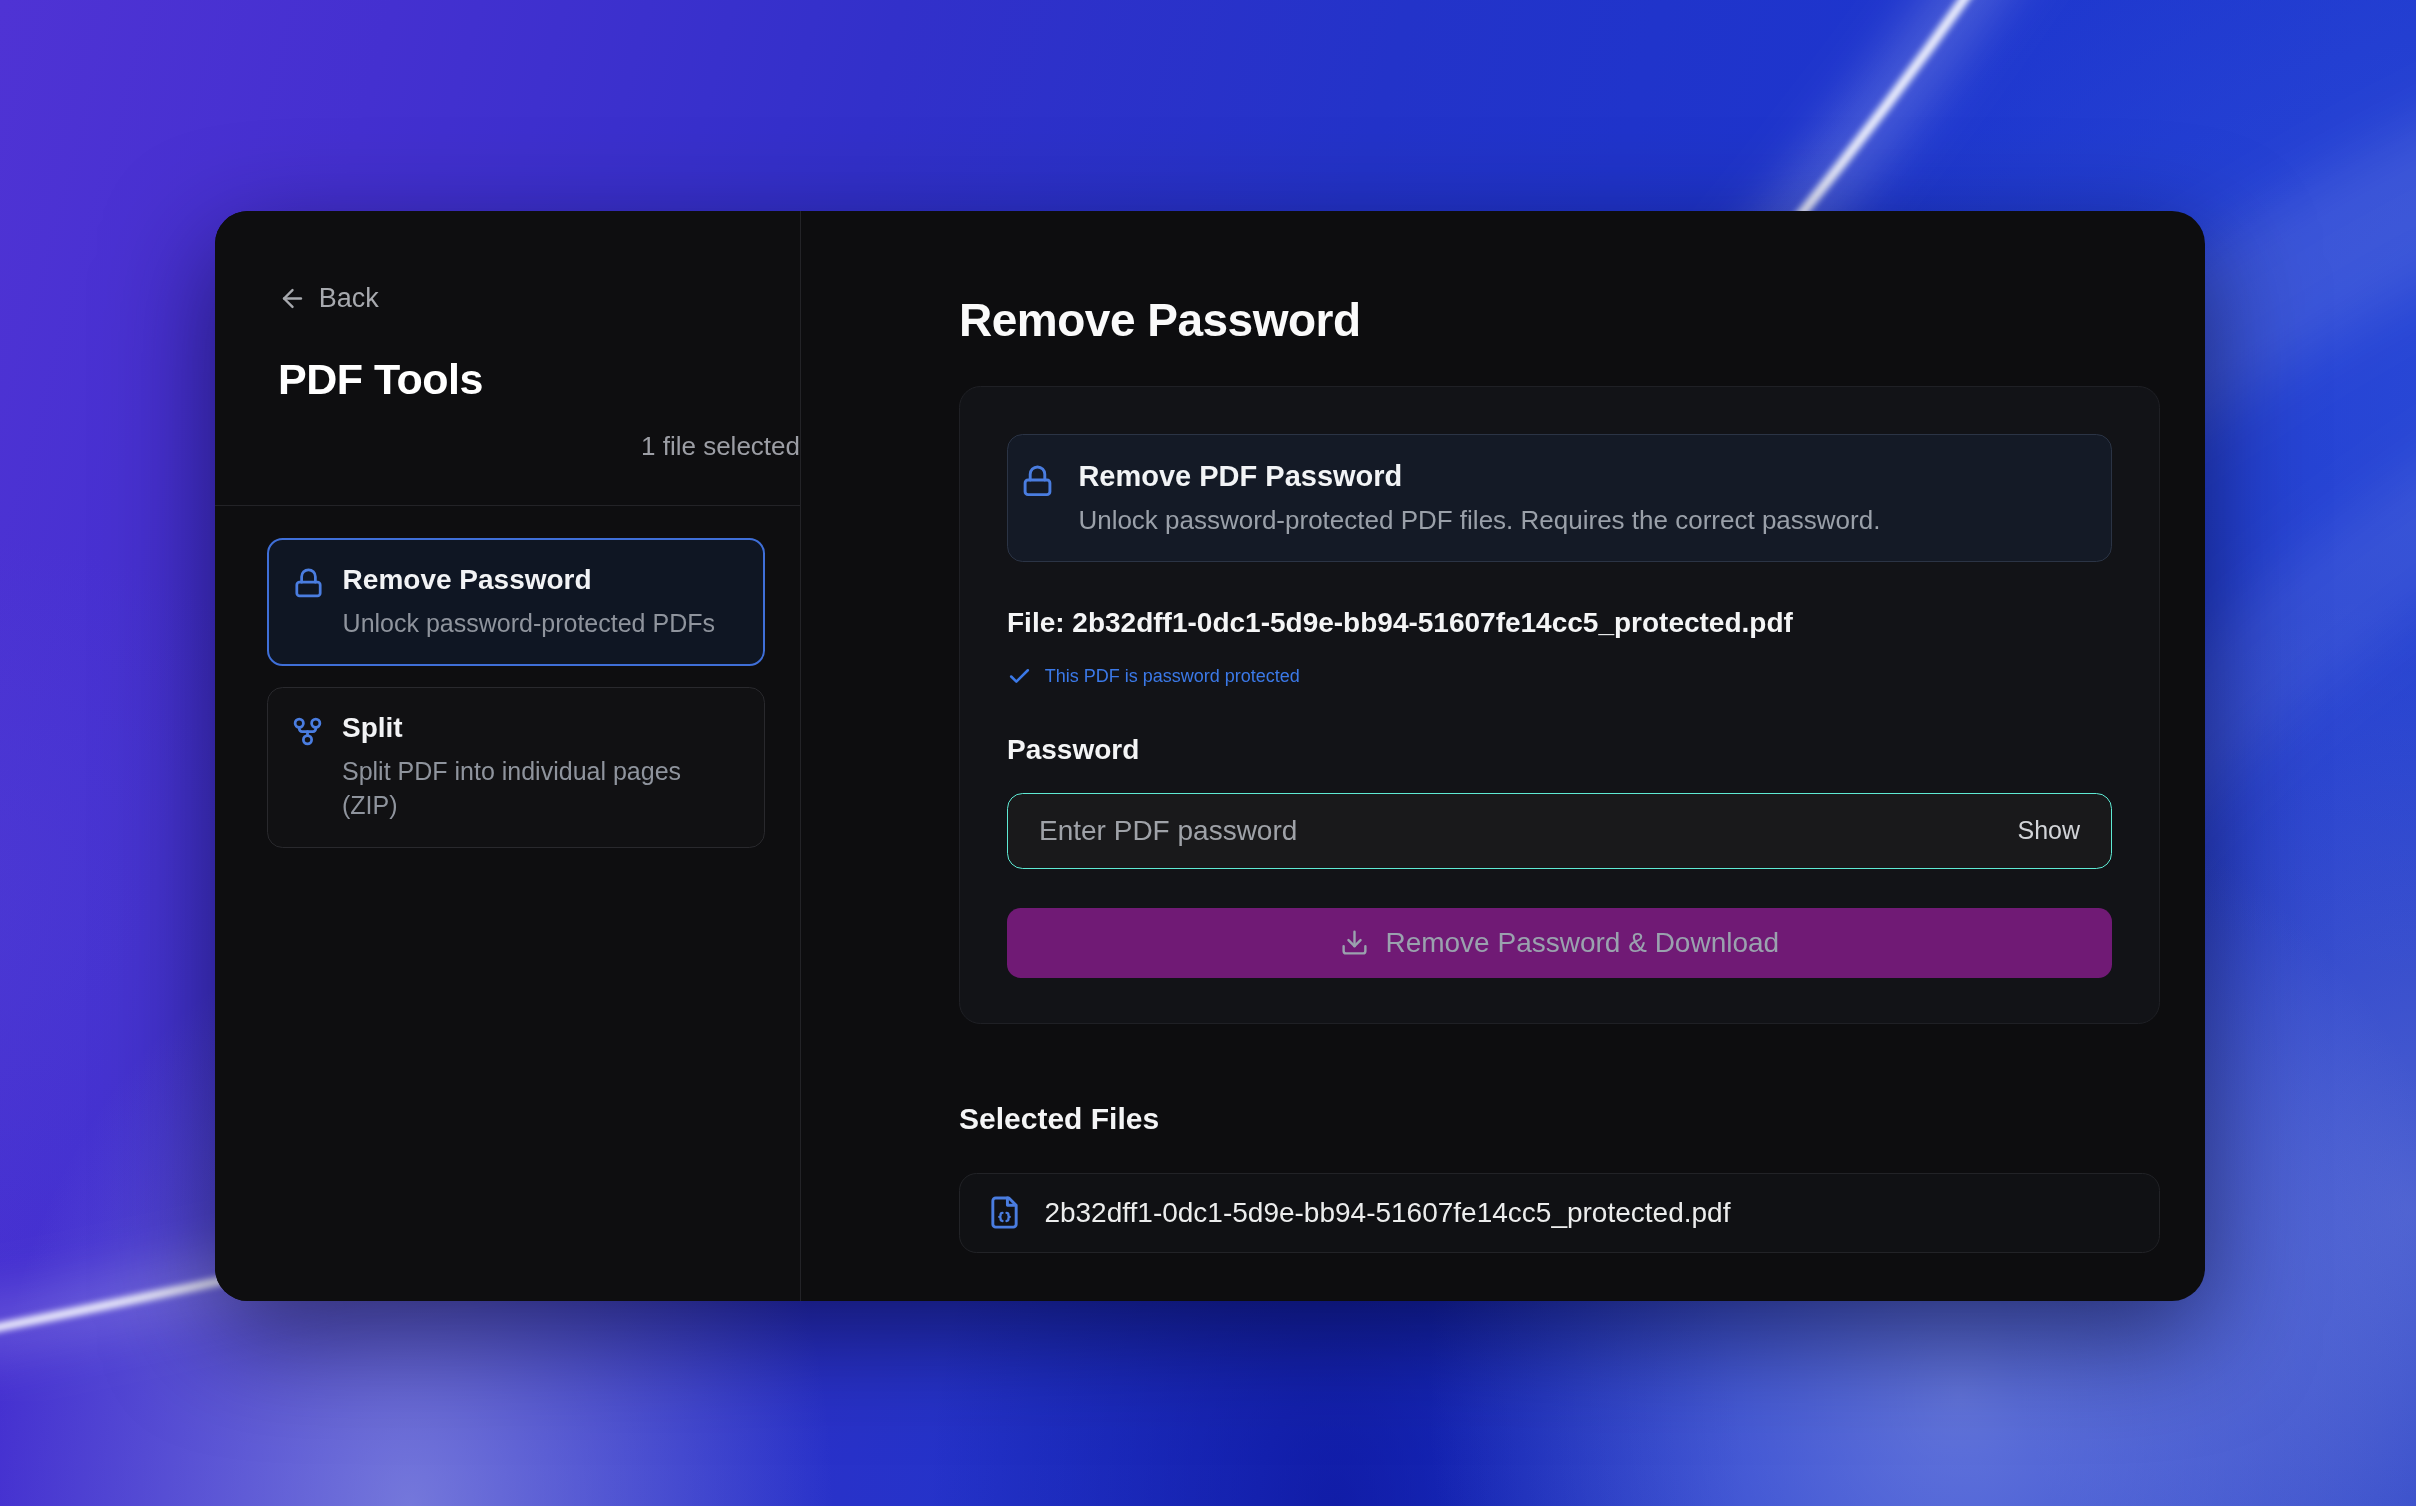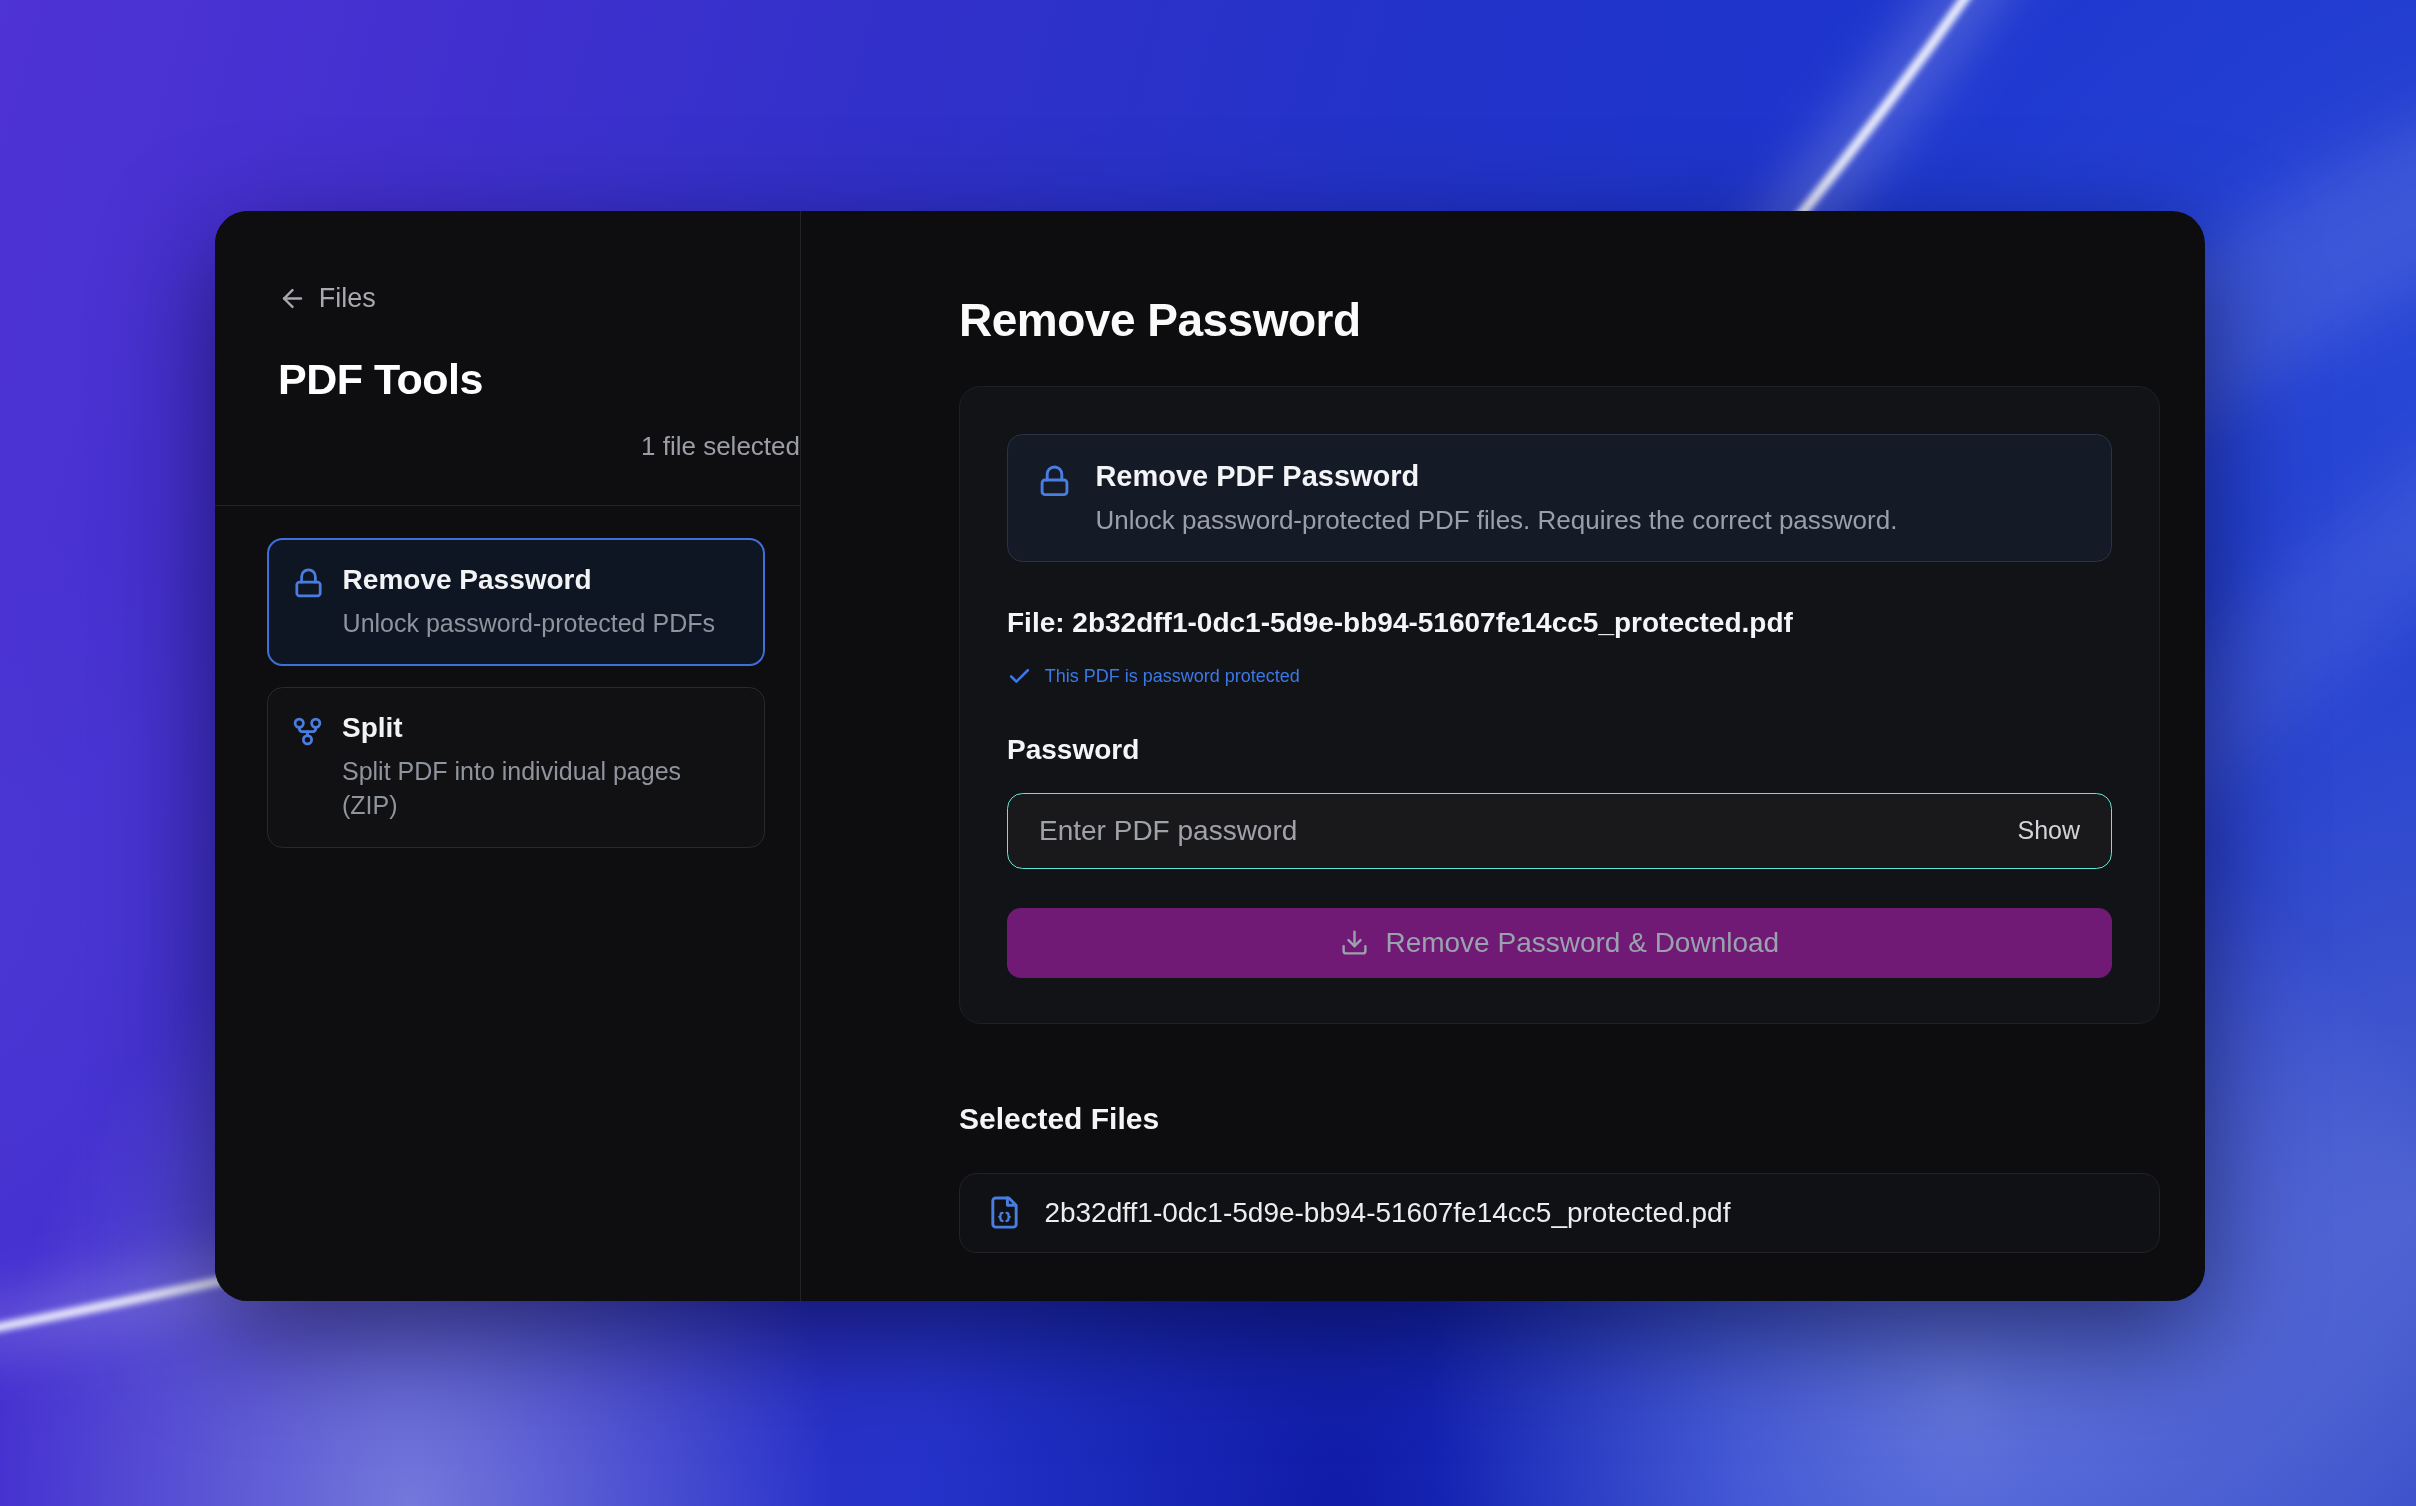--- a/index.html
+++ b/index.html
@@ -41,21 +41,21 @@
   .tool-item.selected { border:2px solid #3f6fd8; background:#0f1623; padding:24px 23px; }
   .tool-icon { width:33px; height:33px; flex:0 0 33px; color:#4a7de0; margin-top:2.9px; }
   .tool-icon svg { width:33px; height:33px; }
   .tool-title { font-size:28px; font-weight:600; color:#f2f3f5; }
   .tool-desc { margin-top:10.7px; font-size:25px; color:#8f949d; line-height:1.35; }
 
   
   .main { flex:1; padding:82px 45px 0 158px; }
   .main-title { font-size:46px; font-weight:700; color:#fafafa; letter-spacing:-0.5px; }
   .form-card { margin-top:39px; background:#121317; border:1px solid #1f2025; border-radius:21.5px; padding:47px 47px 45px; }
-  .info-card { background:#141a26; border:1px solid #2b3445; border-radius:15.6px; padding:25px 29px; display:flex; gap:23.4px; }
+  .info-card { background:#141a26; border:1px solid #2b3445; border-radius:15.6px; padding:25px 12px; display:flex; gap:23.4px; }
   .info-card .lock { width:35px; height:35px; flex:0 0 35px; color:#4a7de0; margin-top:3.9px; }
   .info-card .lock svg { width:35px; height:35px; }
   .info-title { font-size:29px; font-weight:600; color:#f2f4f6; }
   .info-desc { margin-top:11.7px; font-size:26px; color:#9aa0a9; }
   .file-line { margin-top:45px; font-size:28px; font-weight:600; color:#f4f5f6; }
   .status-line { margin-top:25px; display:flex; align-items:center; gap:12.7px; font-size:18px; color:#3b79e8; }
   .status-line svg { width:25px; height:25px; }
   .password-label { margin-top:45px; font-size:28px; font-weight:600; color:#f4f5f6; }
   .password-field { margin-top:27px; height:76px; background:#19191b; border:1px solid #5eead4; border-radius:15.6px; display:flex; align-items:center; padding:0 31px; }
   .password-field input { flex:1; background:transparent; border:none; outline:none; font-family:inherit; font-size:28px; color:#e8e9ea; }
@@ -92,21 +92,21 @@
 </svg>
 
 <div class="window">
 
   <aside class="sidebar">
     <div class="back-row">
       <svg viewBox="0 0 24 24" fill="none" stroke="currentColor" stroke-width="2" stroke-linecap="round" stroke-linejoin="round">
           <path d="M19 12H5"></path>
           <path d="m12 19-7-7 7-7"></path>
         </svg>
-      <span>Files</span>
+      <span>Back</span>
     </div>
     <div class="sidebar-title">PDF Tools</div>
     <div class="sidebar-sub">1 file selected</div>
     <div class="sidebar-divider"></div>
 
     <div class="tools">
 
       <div class="tool-item selected">
         <span class="tool-icon">
           <svg viewBox="0 0 24 24" fill="none" stroke="currentColor" stroke-width="2" stroke-linecap="round" stroke-linejoin="round">

